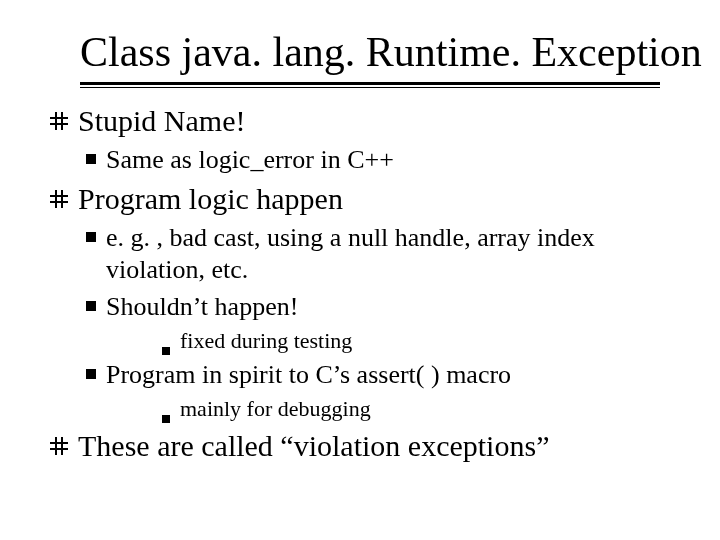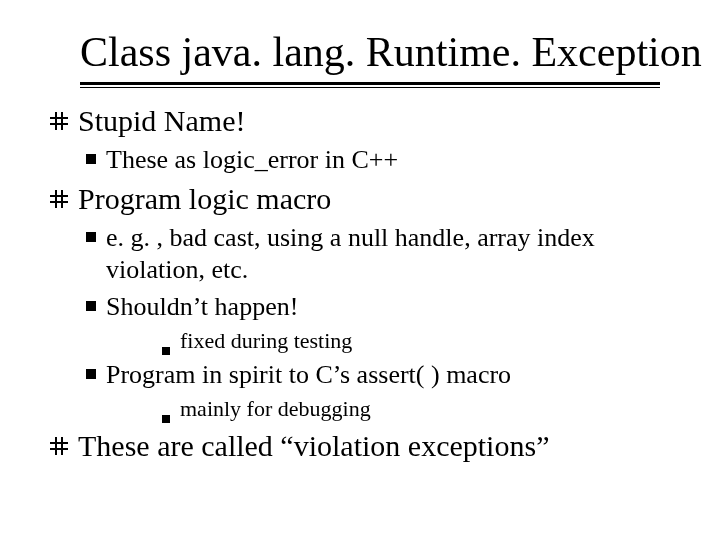--- a/index.html
+++ b/index.html
@@ -151,32 +151,32 @@
           <span class="v1"></span>
             <span class="v2"></span>
             <span class="h1"></span>
             <span class="h2"></span>
         </span>
         <span class="lvl1-text">Stupid Name!</span>
       </li>
       <ul class="lvl2">
         <li>
           <span class="bullet-sq"></span>
-          <span>These as logic_error in C++</span>
+          <span>Same as logic_error in C++</span>
         </li>
       </ul>
 
       <li>
         <span class="bullet1 pound">
           <span class="v1"></span>
             <span class="v2"></span>
             <span class="h1"></span>
             <span class="h2"></span>
         </span>
-        <span class="lvl1-text">Program logic macro</span>
+        <span class="lvl1-text">Program logic happen</span>
       </li>
       <ul class="lvl2">
         <li>
           <span class="bullet-sq"></span>
           <span>e. g. , bad cast, using a null handle, array index violation, etc.</span>
         </li>
         <li>
           <span class="bullet-sq"></span>
           <span>Shouldn’t happen!</span>
         </li>

